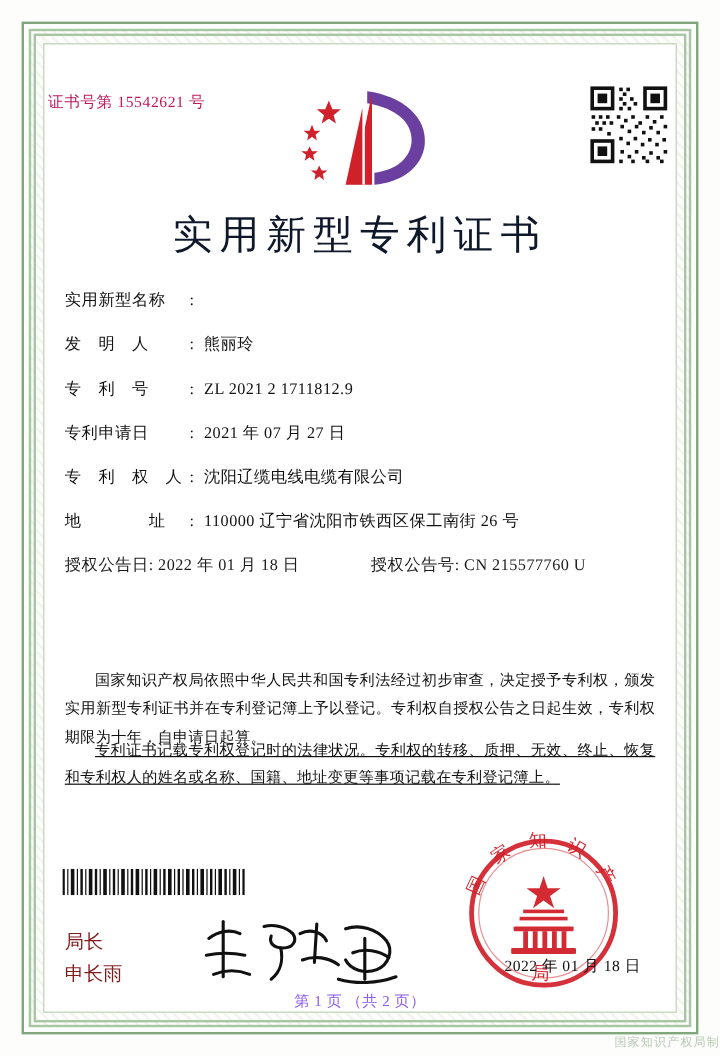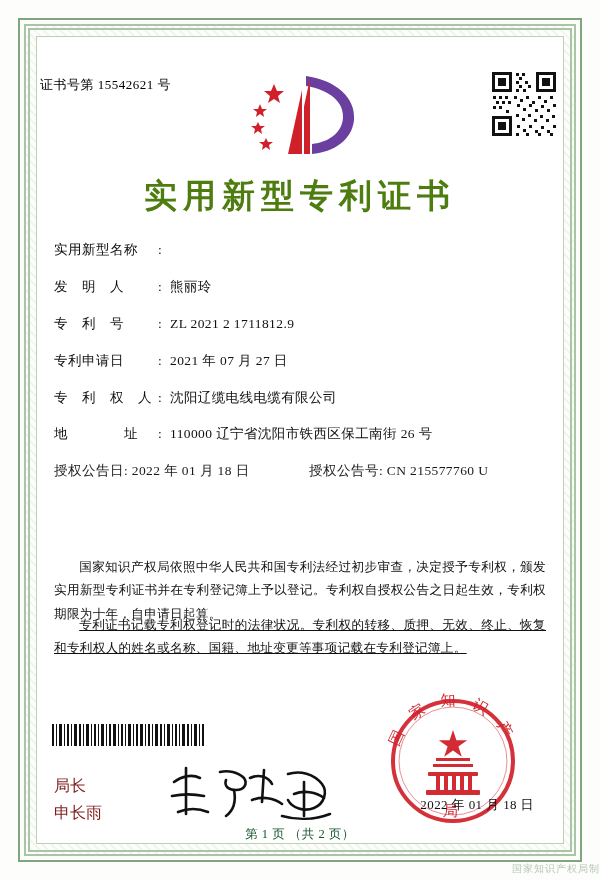--- a/index.html
+++ b/index.html
@@ -60,21 +60,21 @@
     box-sizing: border-box;
   }
 
   
   .cert-no {
     position: absolute;
     left: 4px;
     top: 40px;
     font-size: 13px;
     letter-spacing: 0.5px;
-    color: #000000;
+    color: #be185d;
   }
   .logo {
     position: absolute;
     left: 208px;
     top: 34px;
     width: 120px;
     height: 96px;
   }
   .qr {
     position: absolute;
@@ -85,23 +85,23 @@
   }
 
   
   .title {
     position: absolute;
     left: 0;
     right: 0;
     top: 138px;
     text-align: center;
     font-size: 33px;
-    font-weight: bold;
+    font-weight: normal;
     letter-spacing: 6px;
-    color: #4d7c0f;
+    color: #0f172a;
     font-family: "Liberation Serif", "DejaVu Serif", serif;
   }
 
   
   .fields {
     position: absolute;
     left: 18px;
     top: 205px;
     width: 496px;
   }
@@ -198,21 +198,21 @@
   }
 
   
   .page-num {
     position: absolute;
     left: 0;
     right: 0;
     top: 790px;
     text-align: center;
     font-size: 12.5px;
-    color: #14532d;
+    color: #8b5cf6;
     letter-spacing: 0.5px;
   }
   .bottom-note {
     position: absolute;
     left: 0;
     right: 0;
     bottom: 4px;
     text-align: right;
     font-size: 10px;
     color: #b8c9b5;

